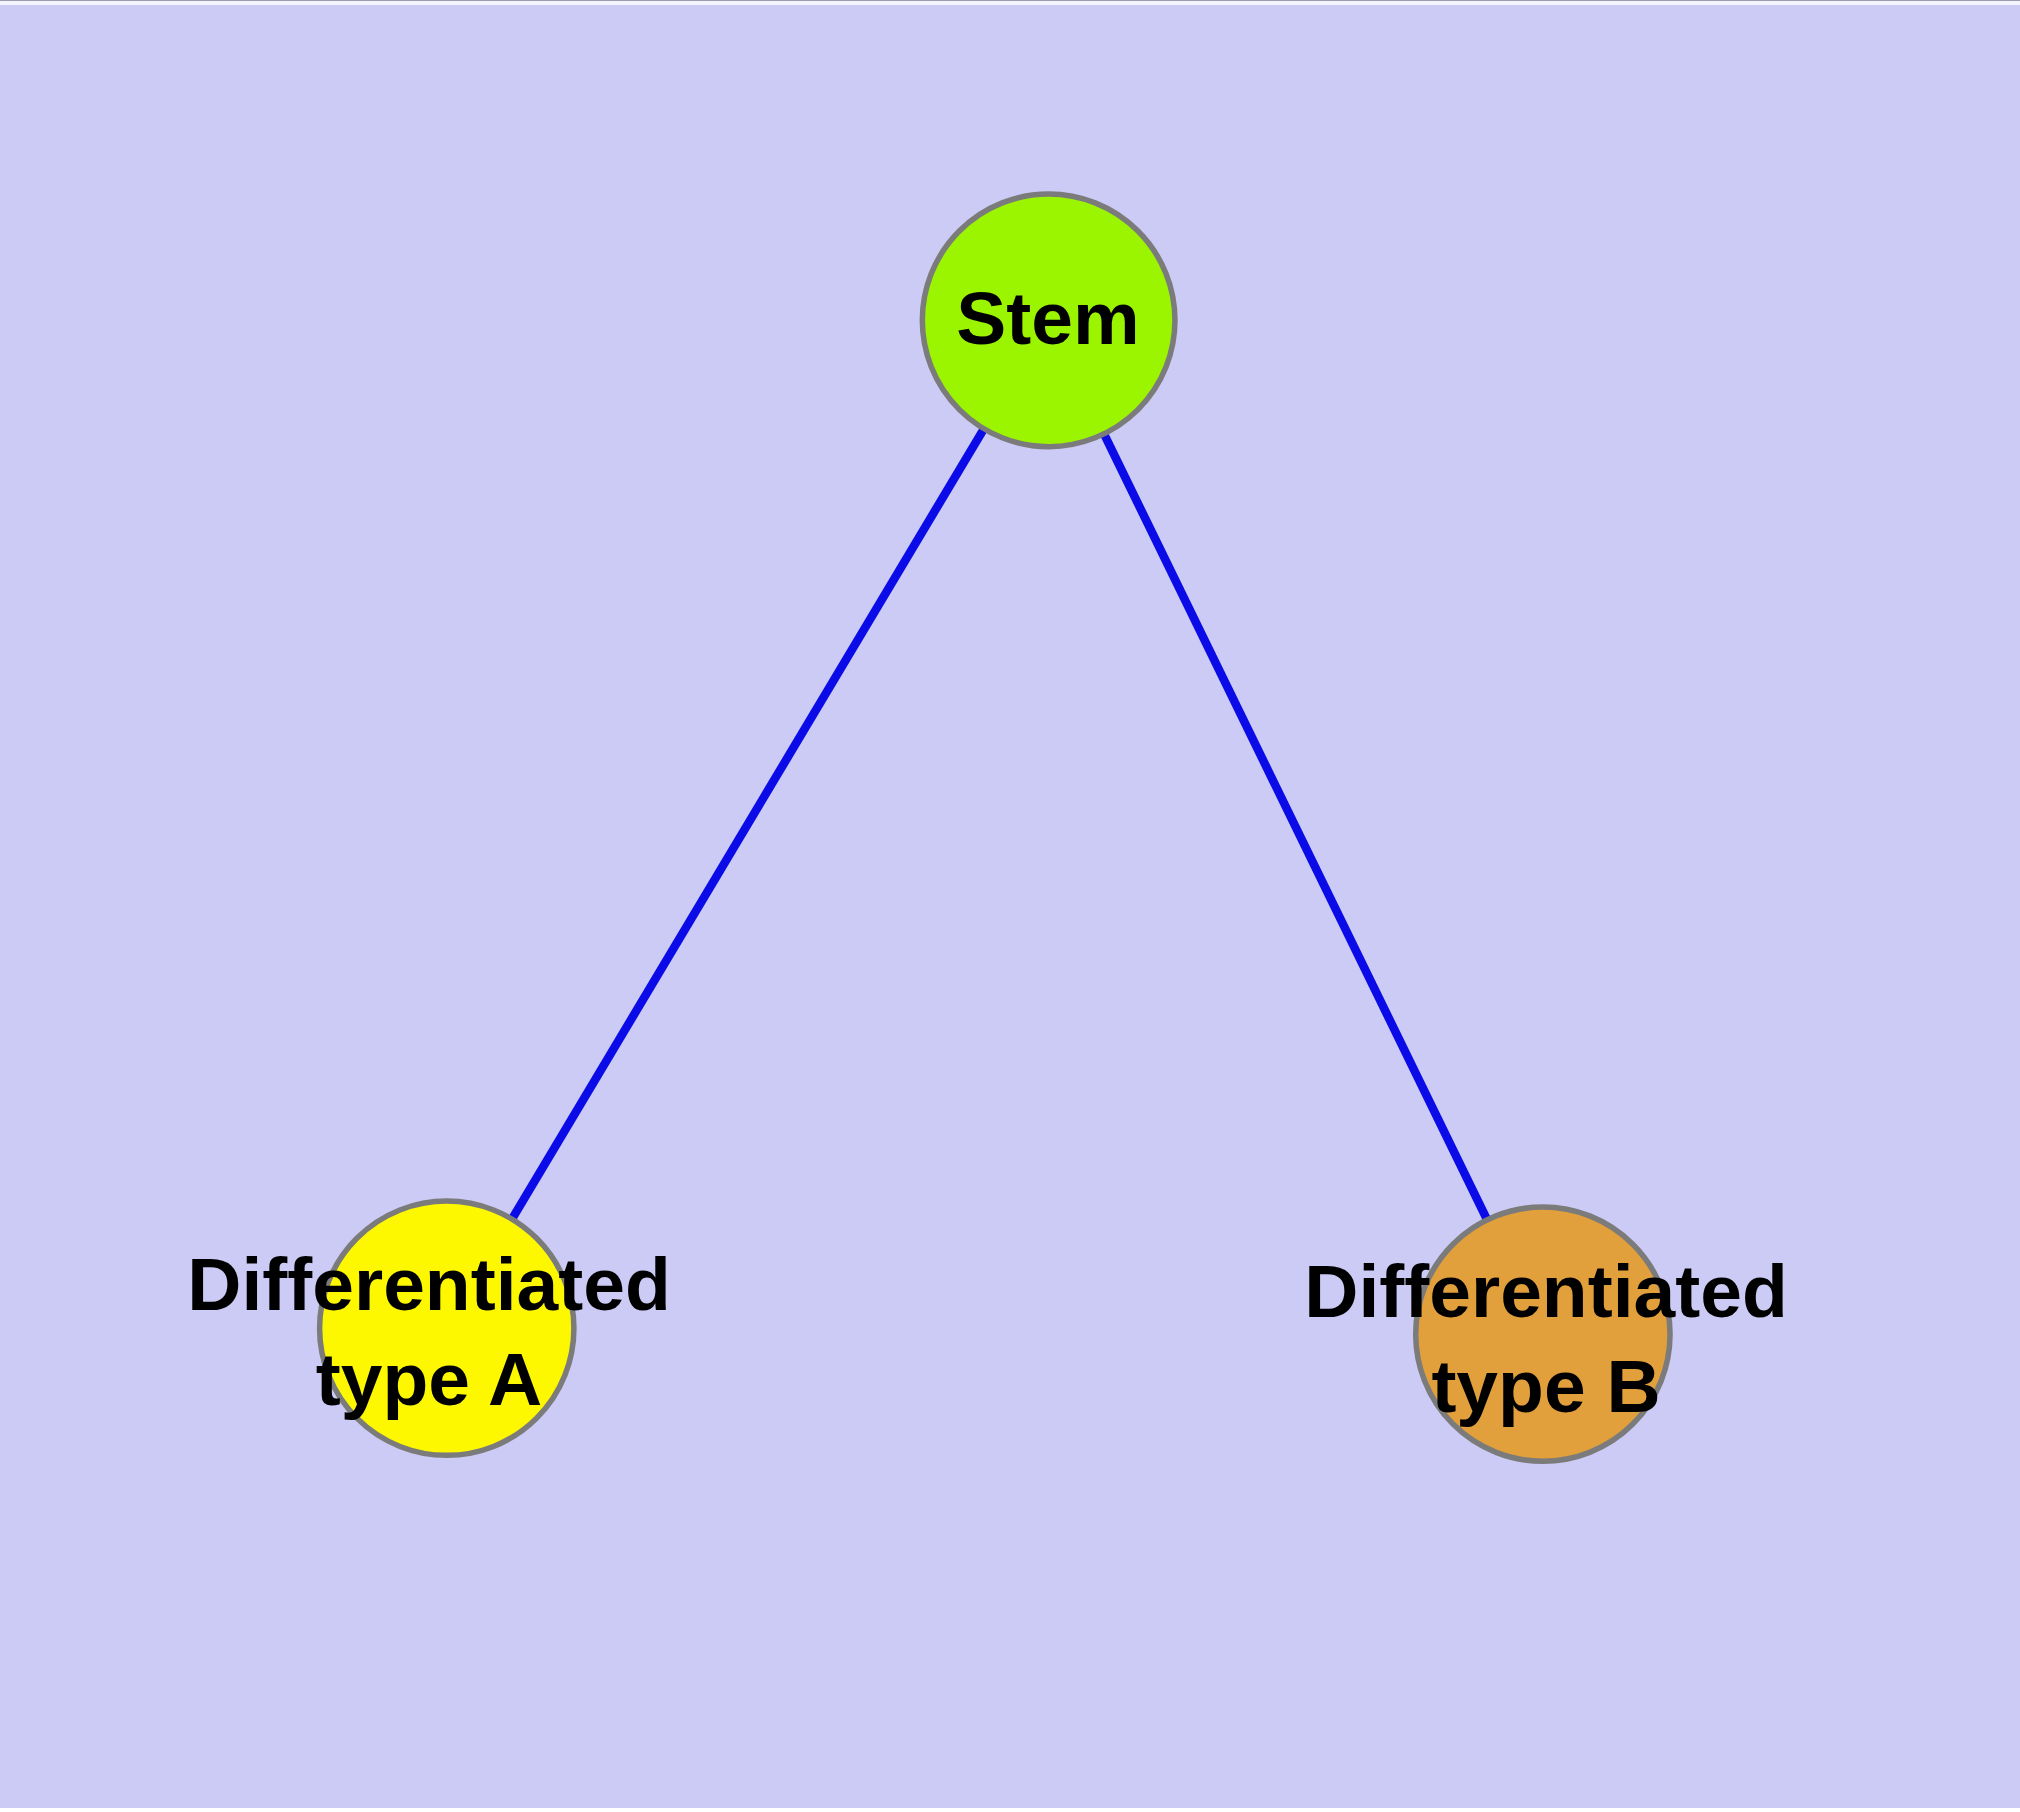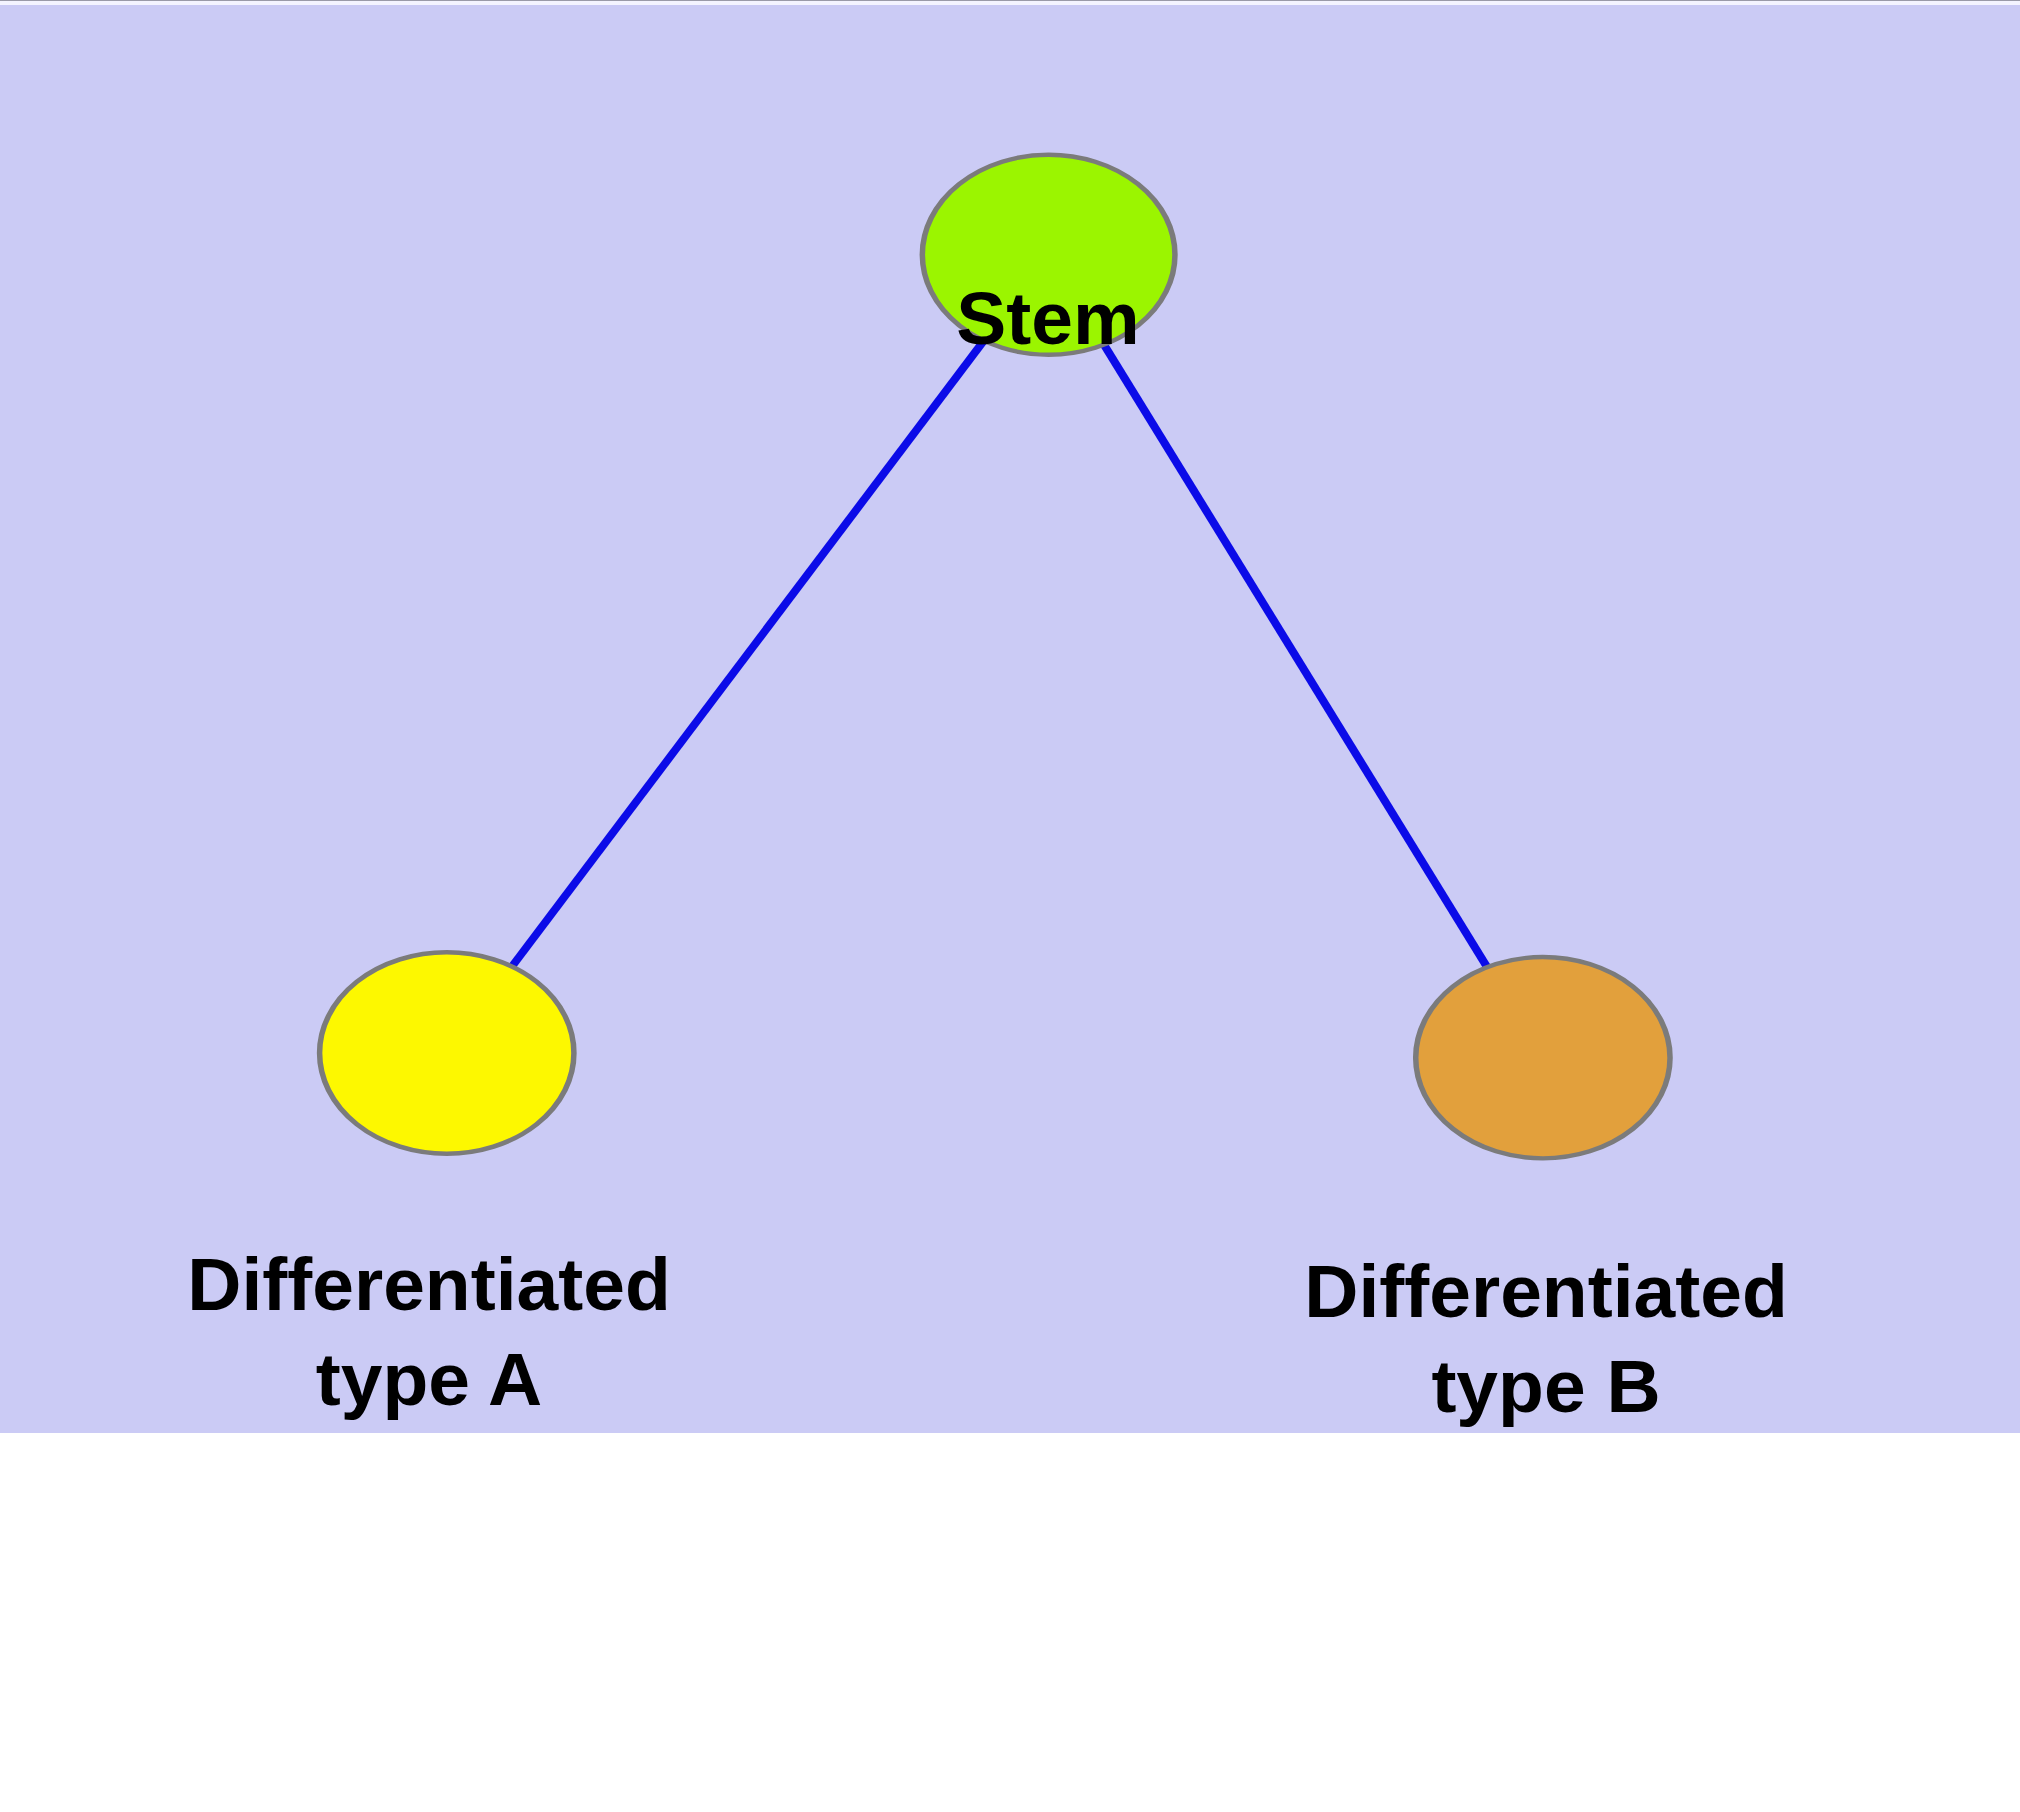--- a/index.html
+++ b/index.html
@@ -28,21 +28,21 @@
     position: absolute;
     left: 0; bottom: 0;
     width: 100%; height: 4.2px;
     background: #ffffff;
     z-index: 3;
   }
   .plot-canvas {
     position: absolute;
     left: 0; top: 5.1px;
     width: 2021px;
-    height: 1428px;
+    height: 1803px;
   }
   svg.graph {
     position: absolute;
     left: 0; top: 0;
     width: 100%;
     height: 100%;
     display: block;
   }
   .node-label {
     position: absolute;

